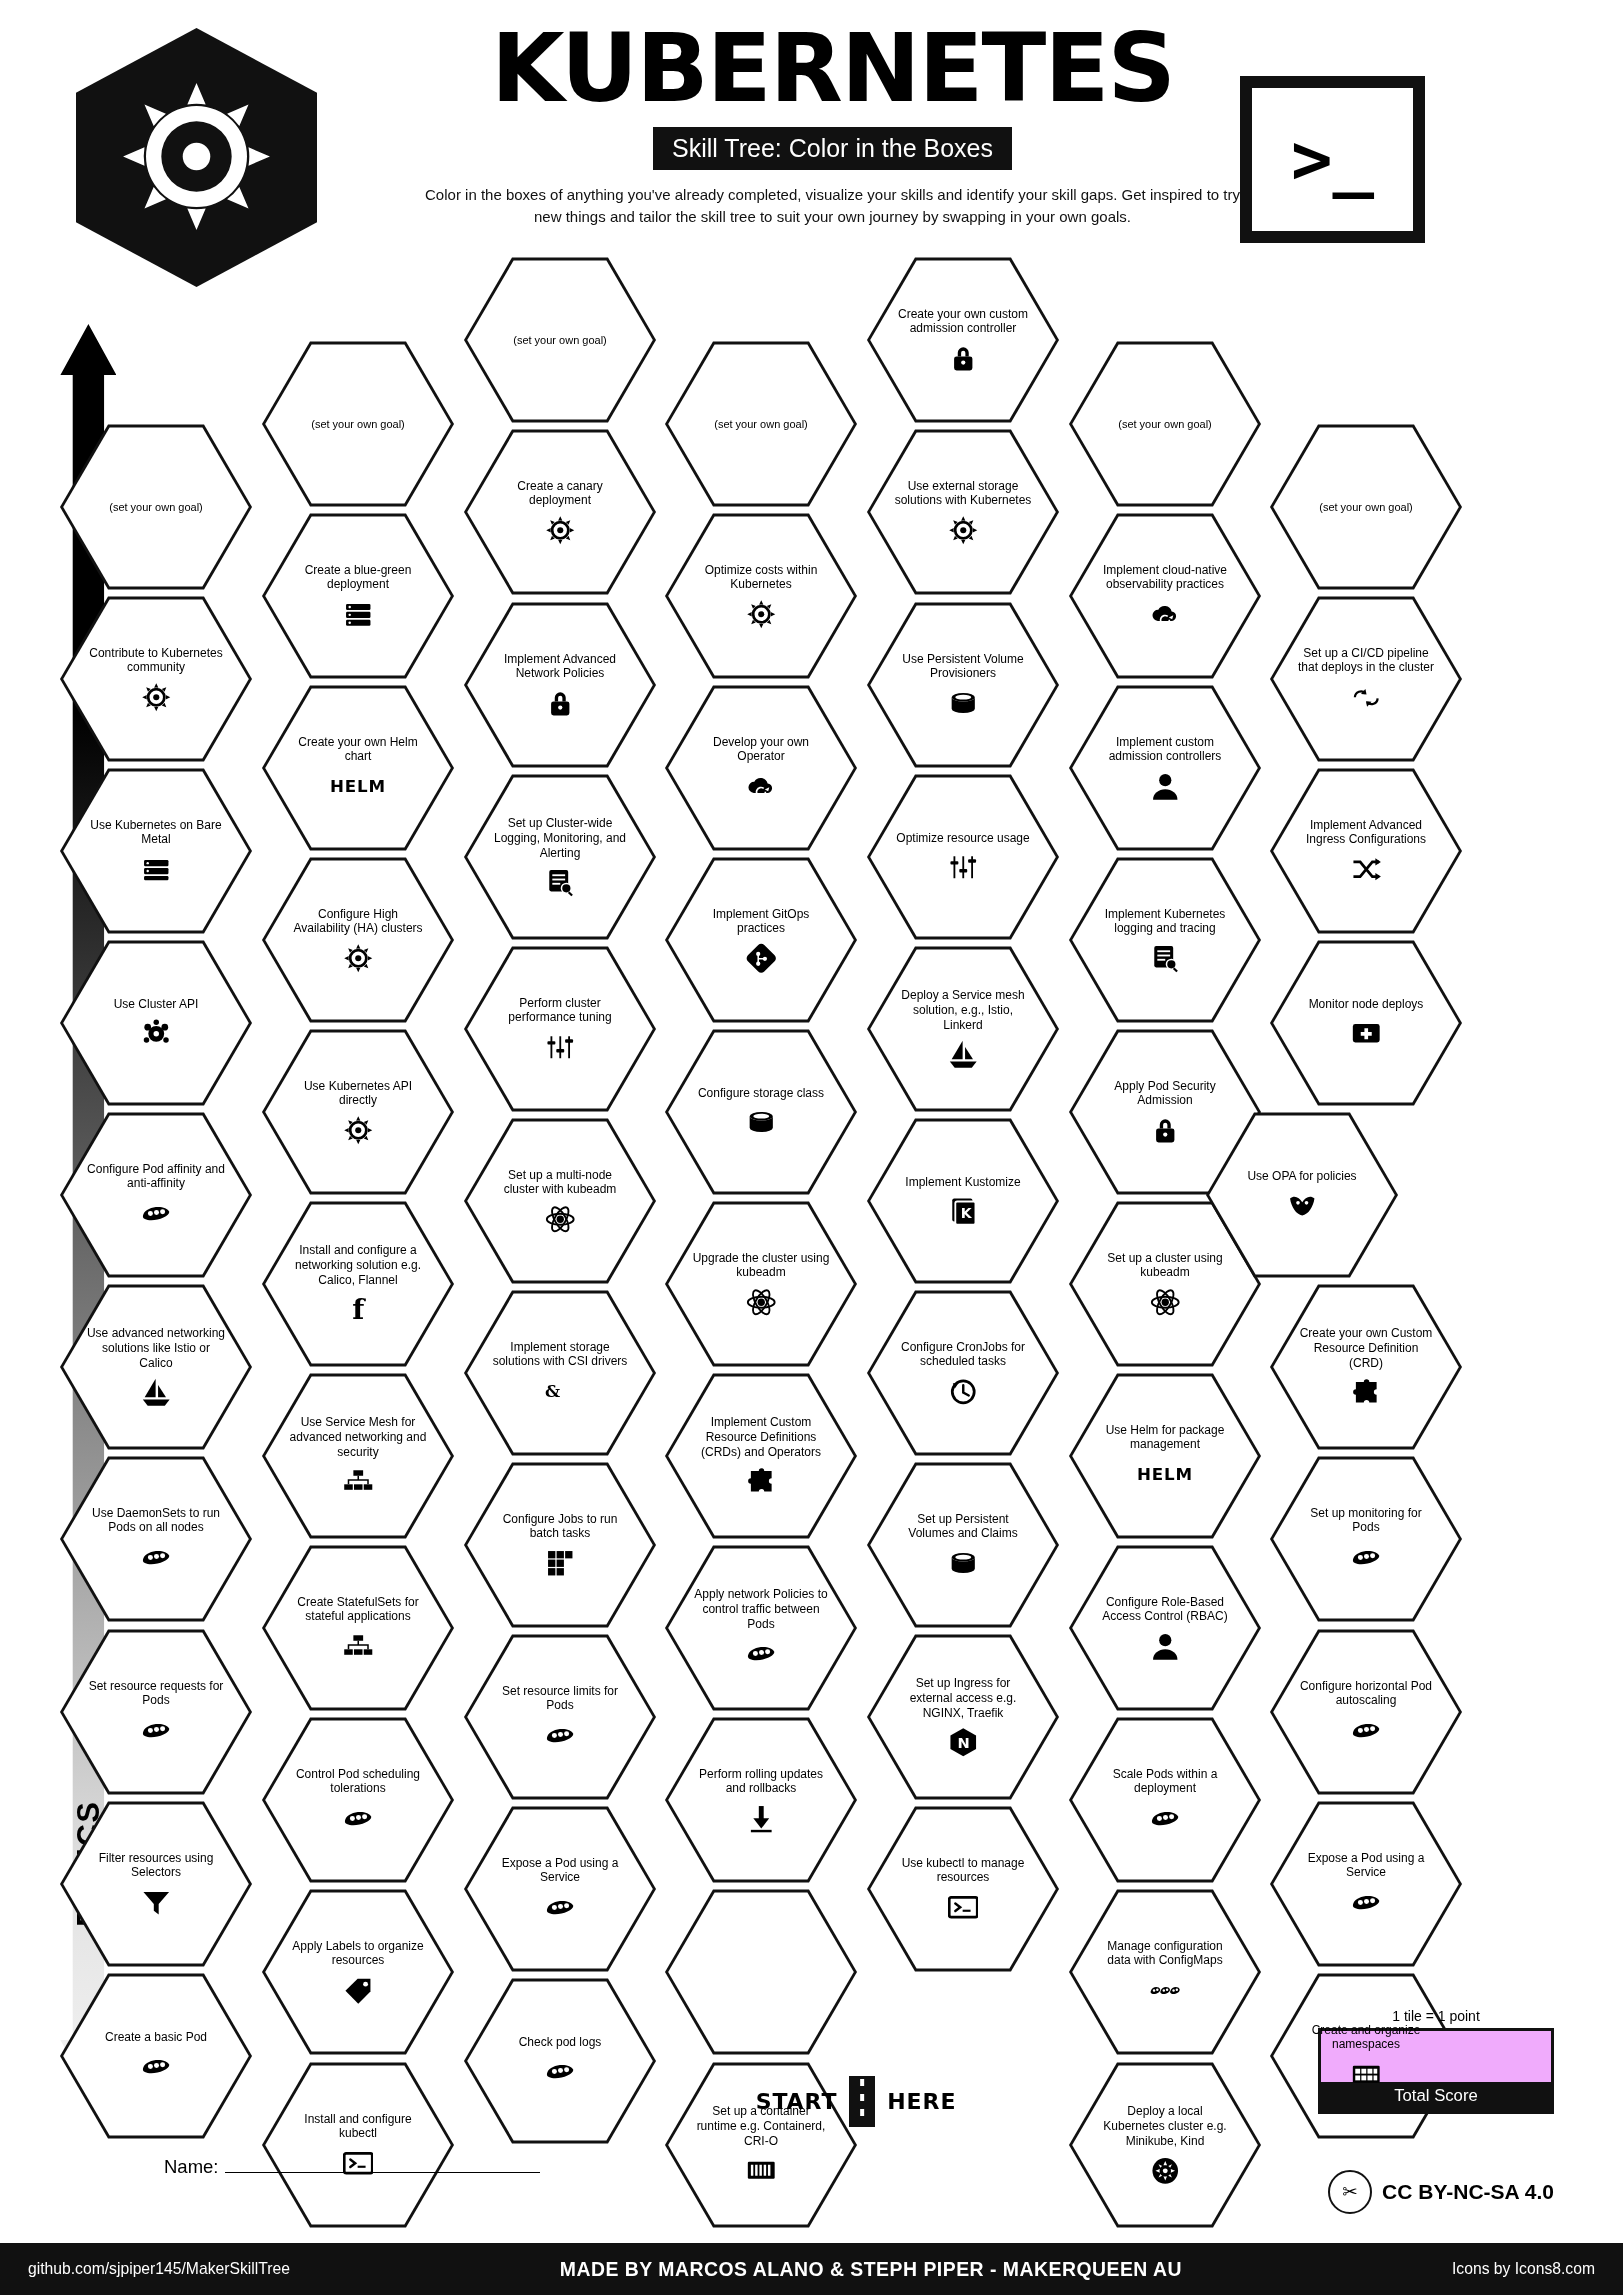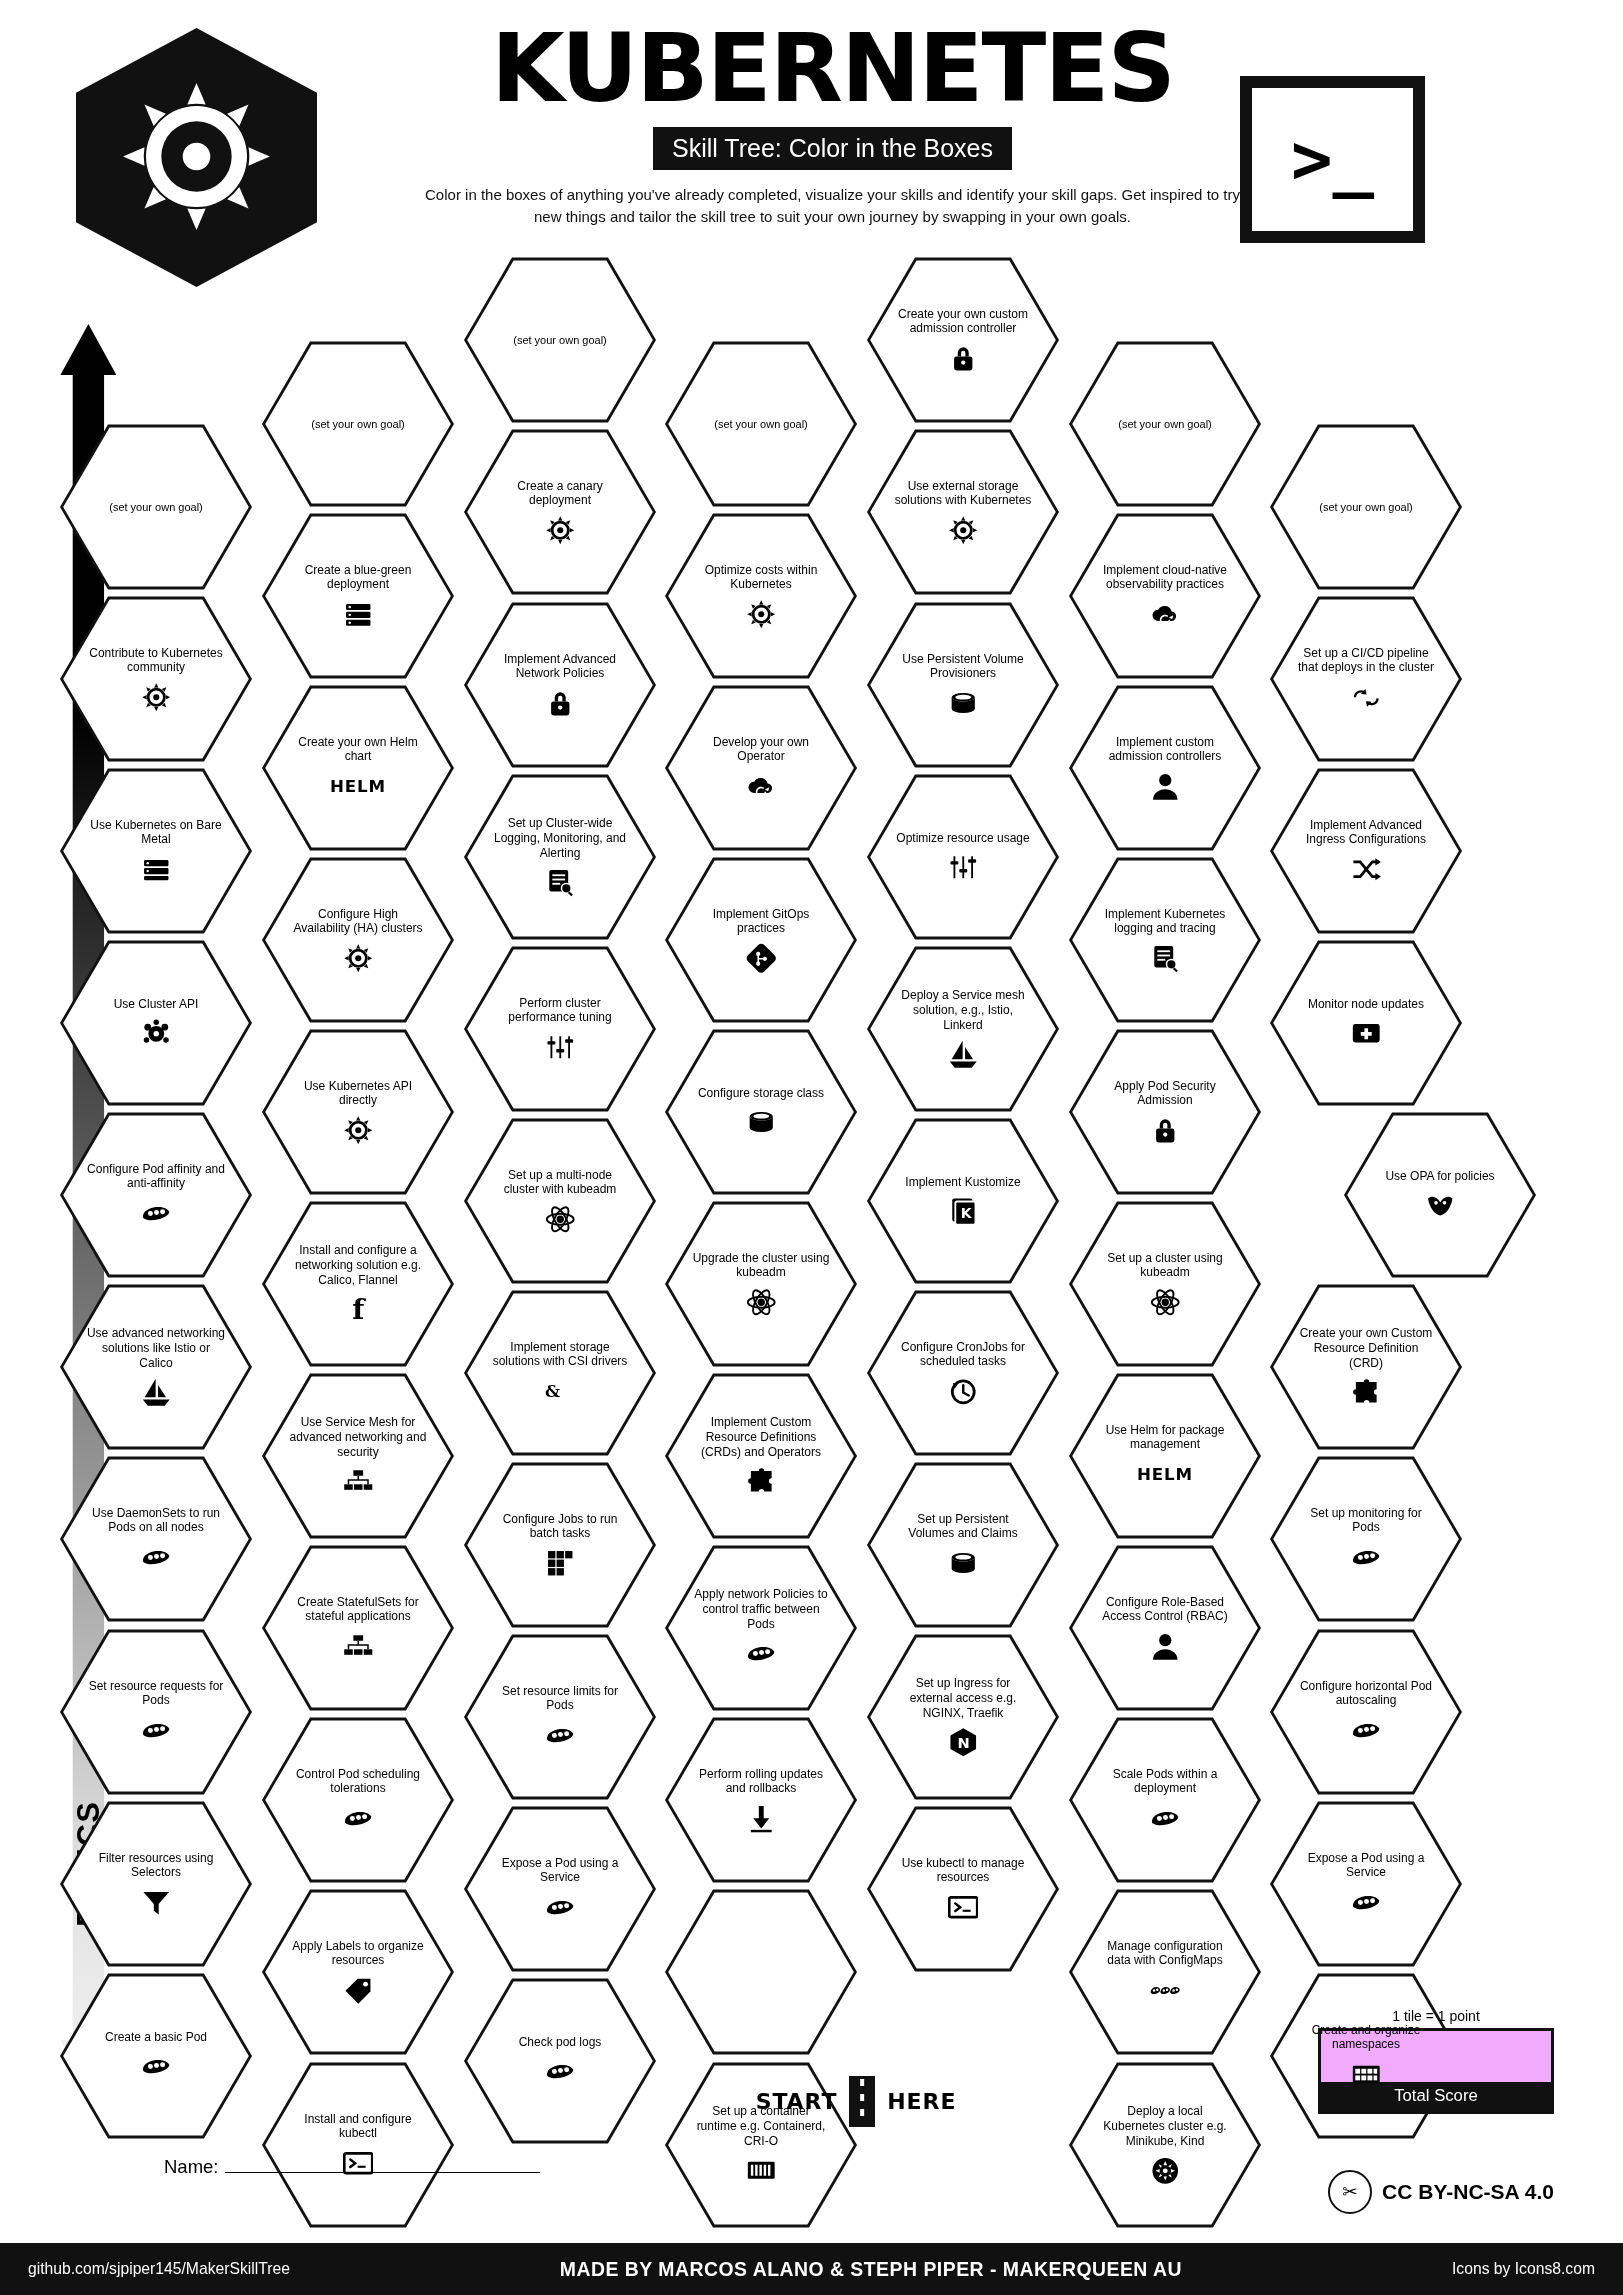--- a/index.html
+++ b/index.html
@@ -1174,30 +1174,30 @@
             <path d="M80 4 L98 16 L80 28 Z"></path>
             <path d="M80 52 L98 64 L80 76 Z"></path>
           </svg>
         </div>
       </div>
     </div>
     <div class="hex" style="left: 1270px; top: 641px;">
       <div class="hex-bg"></div>
       <div class="hex-inner"></div>
       <div class="hex-content">
-        <div class="label">Monitor node updates</div>
+        <div class="label">Monitor node deploys</div>
         <div class="ico">
           <svg viewBox="0 0 100 80">
             <rect x="6" y="10" width="88" height="60" rx="8"></rect>
             <path d="M44 24 h12 v12 h12 v12 h-12 v12 h-12 v-12 h-12 v-12 h12 Z" fill="#fff"></path>
           </svg>
         </div>
       </div>
     </div>
-    <div class="hex" style="left: 1344px; top: 813px; justify-content: center;">
+    <div class="hex" style="left: 1206px; top: 813px; justify-content: center;">
       <div class="hex-bg"></div>
       <div class="hex-inner"></div>
       <div class="hex-content">
         <div class="label">Use OPA for policies</div>
         <div class="ico">
           <svg viewBox="0 0 100 80">
             <path d="M10 18 C24 6 40 14 50 30 C60 14 76 6 90 18 C86 46 70 70 50 74 C30 70 14 46 10 18 Z"></path>
             <circle cx="36" cy="32" r="6" fill="#fff"></circle>
             <circle cx="64" cy="32" r="6" fill="#fff"></circle>
           </svg>

